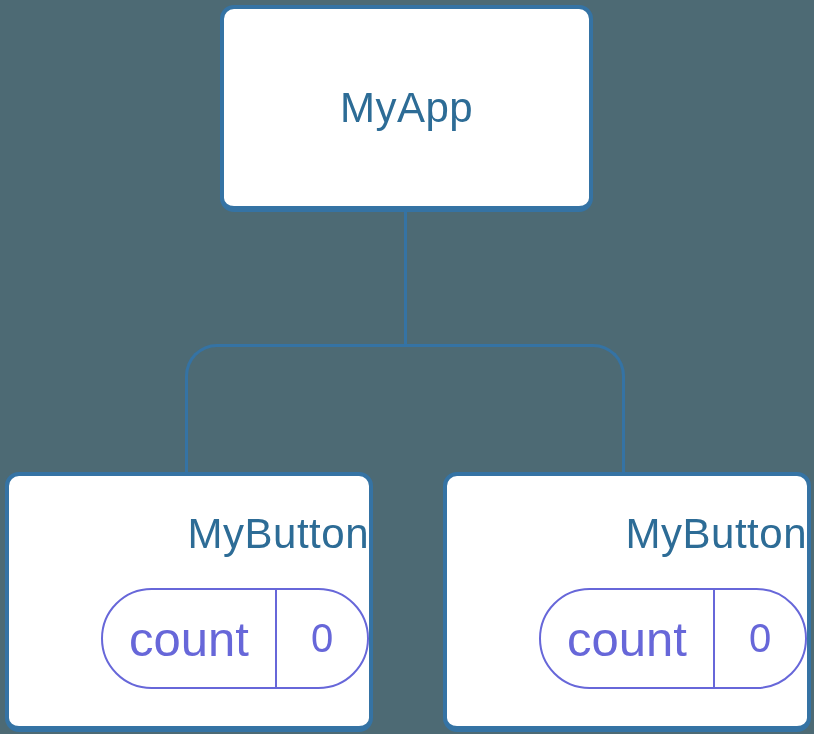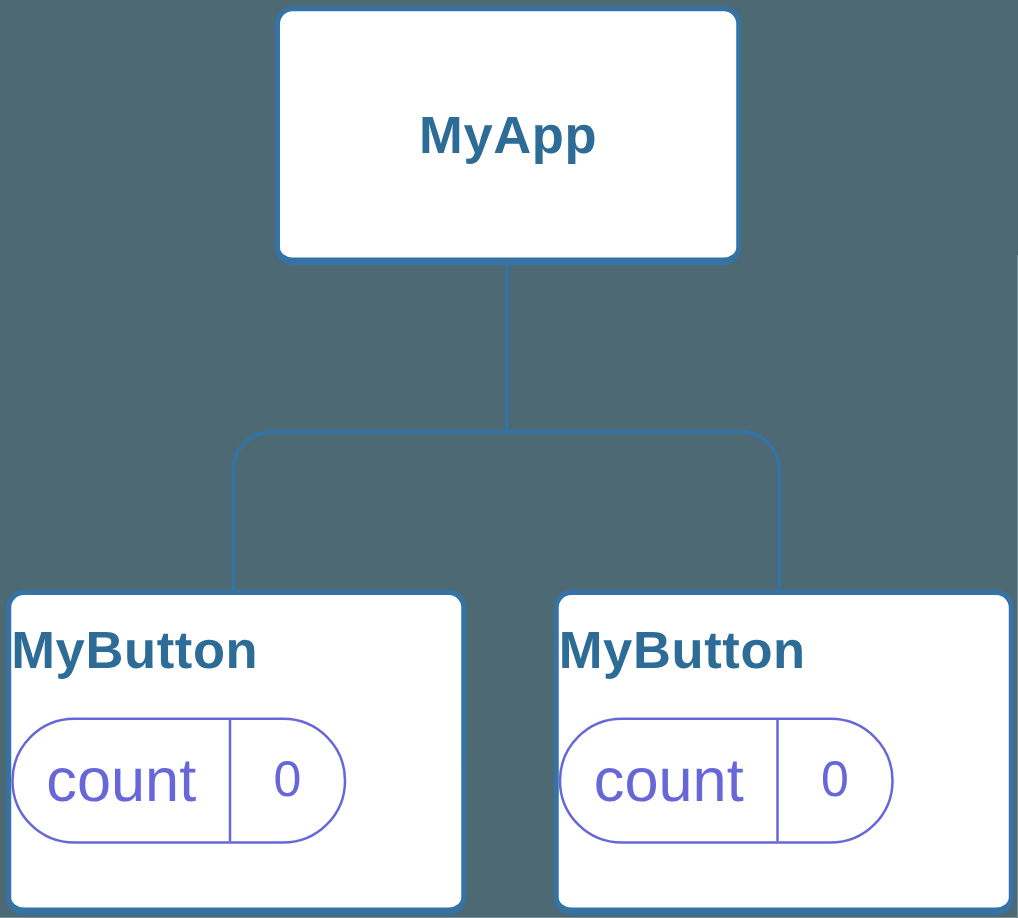--- a/index.html
+++ b/index.html
@@ -34,21 +34,21 @@
     top: 5px;
     width: 373px;
     height: 207px;
     display: flex;
     align-items: center;
     justify-content: center;
   }
 
   .card-title {
     font-size: 42px;
-    font-weight: 700;
+    font-weight: 400;
     color: var(--title-text);
     letter-spacing: 0.5px;
   }
 
   .stem {
     position: absolute;
     left: 404px;
     top: 212px;
     width: 3px;
     height: 132px;
@@ -65,22 +65,22 @@
     border-bottom: none;
     border-radius: 32px 32px 0 0;
   }
 
   .child-card {
     top: 472px;
     width: 368px;
     height: 260px;
     display: flex;
     flex-direction: column;
-    align-items: flex-start;
-    padding-top: 20px;
+    align-items: flex-end;
+    padding-top: 34px;
   }
   .child-card.left  { left: 5px; }
   .child-card.right { left: 443px; }
 
   .pill {
     margin-top: 30px;
     width: 268px;
     height: 101px;
     border: 2px solid var(--state-accent);
     border-radius: 999px;

